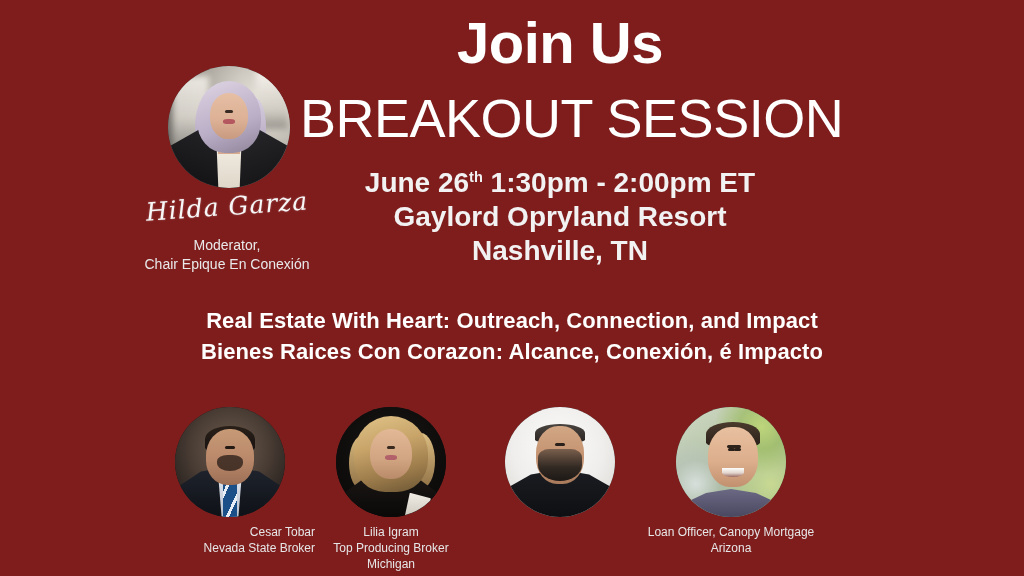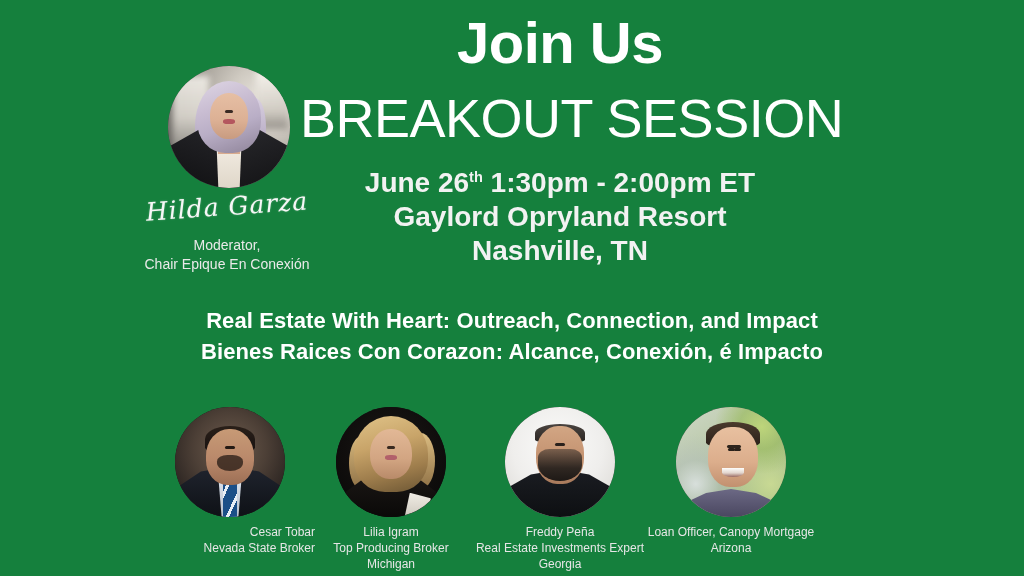--- a/index.html
+++ b/index.html
@@ -13,21 +13,21 @@
     overflow: hidden;
     font-family: "Liberation Sans", sans-serif;
     color: #ffffff;
     position: relative;
   }
   #slide {
     position: absolute;
     left: 0; top: 0;
     width: 1024px;
     height: 576px;
-    background: #15803d;
+    background: #7f1d1d;
     overflow: hidden;
   }
 
   
   #headline-block {
     position: absolute;
     left: 290px;
     top: 8px;
     width: 540px;
     text-align: center;
@@ -441,25 +441,20 @@
       <div class="speaker-photo">
         <div class="s3-bg"></div>
         <div class="s3-shirt"></div>
         <div class="s3-hair"></div>
         <div class="s3-face">
           <div class="s3-eye l"></div>
           <div class="s3-eye r"></div>
         </div>
         <div class="s3-beard"></div>
       </div>
-      <div class="speaker-caption">
-        <span class="line">Freddy Peña</span>
-        <span class="line">Real Estate Investments Expert</span>
-        <span class="line">Georgia</span>
-      </div>
     </div>
 
     <div class="speaker" style="left:646px;">
       <div class="speaker-photo">
         <div class="s4-bg"></div>
         <div class="s4-shirt"></div>
         <div class="s4-hair"></div>
         <div class="s4-face">
           <div class="s4-eyebrow l"></div>
           <div class="s4-eyebrow r"></div>

